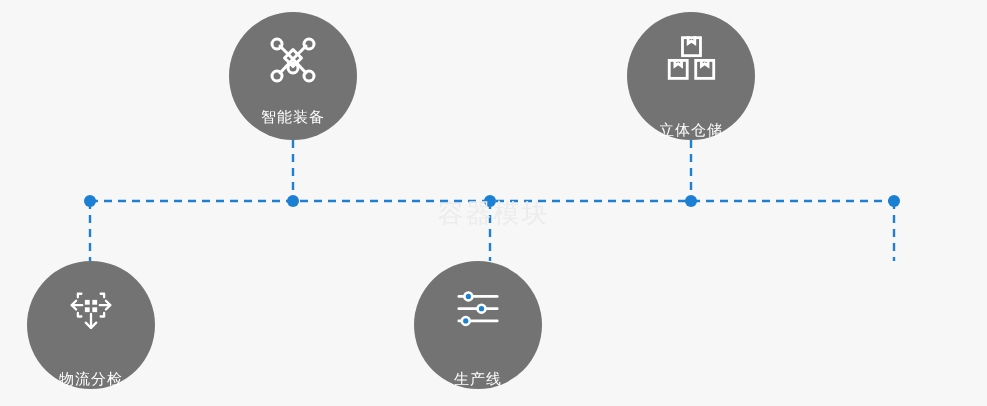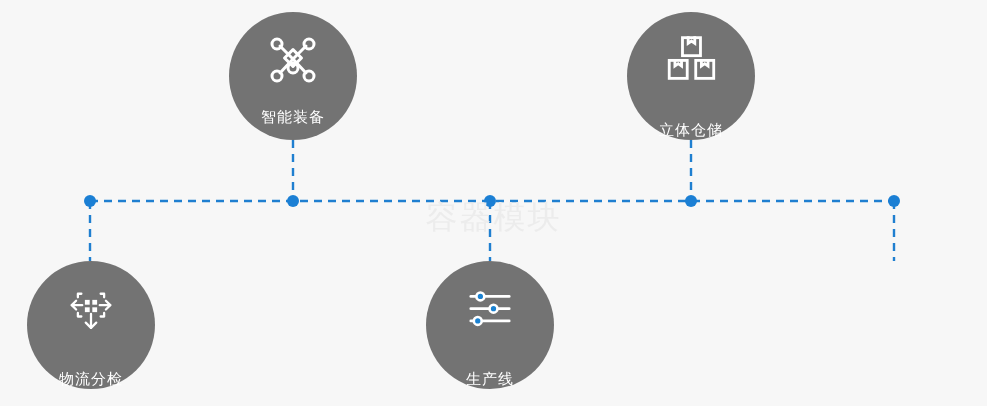--- a/index.html
+++ b/index.html
@@ -24,21 +24,21 @@
     top: 0;
     width: 987px;
     height: 406px;
   }
   .watermark {
     position: absolute;
     left: 0;
     top: 196px;
     width: 987px;
     text-align: center;
-    font-size: 32px;
+    font-size: 26px;
     letter-spacing: 2px;
     color: #ececec;
     font-family: "DejaVu Sans", "Liberation Sans", sans-serif;
     user-select: none;
     pointer-events: none;
   }
   .node-circle {
     position: absolute;
     width: 128px;
     height: 128px;
@@ -133,21 +133,21 @@
       <line x1="6" y1="23" x2="18" y2="23"></line>
       <path d="M11 18 L6 23 L11 28"></path>
       <line x1="38" y1="23" x2="50" y2="23"></line>
       <path d="M45 18 L50 23 L45 28"></path>
       <line x1="28" y1="33" x2="28" y2="49"></line>
       <path d="M22 43 L28 49 L34 43"></path>
     </svg>
     <div class="node-label">物流分检</div>
   </div>
 
-  <div class="node-circle circle-bottom" style="left:426px; top:261px;">
+  <div class="node-circle circle-bottom" style="left:414px; top:261px;">
     <svg class="node-icon" viewBox="0 0 56 56" xmlns="http://www.w3.org/2000/svg" fill="none" stroke="#ffffff" stroke-width="3" stroke-linecap="round" stroke-linejoin="round">
       <line x1="6" y1="13" x2="50" y2="13"></line>
       <line x1="6" y1="27" x2="50" y2="27"></line>
       <line x1="6" y1="41" x2="50" y2="41"></line>
       <circle cx="17" cy="13" r="4.5" fill="#1b82d2"></circle>
       <circle cx="32" cy="27" r="4.5" fill="#1b82d2"></circle>
       <circle cx="14" cy="41" r="4.5" fill="#1b82d2"></circle>
     </svg>
     <div class="node-label">生产线</div>
   </div>

